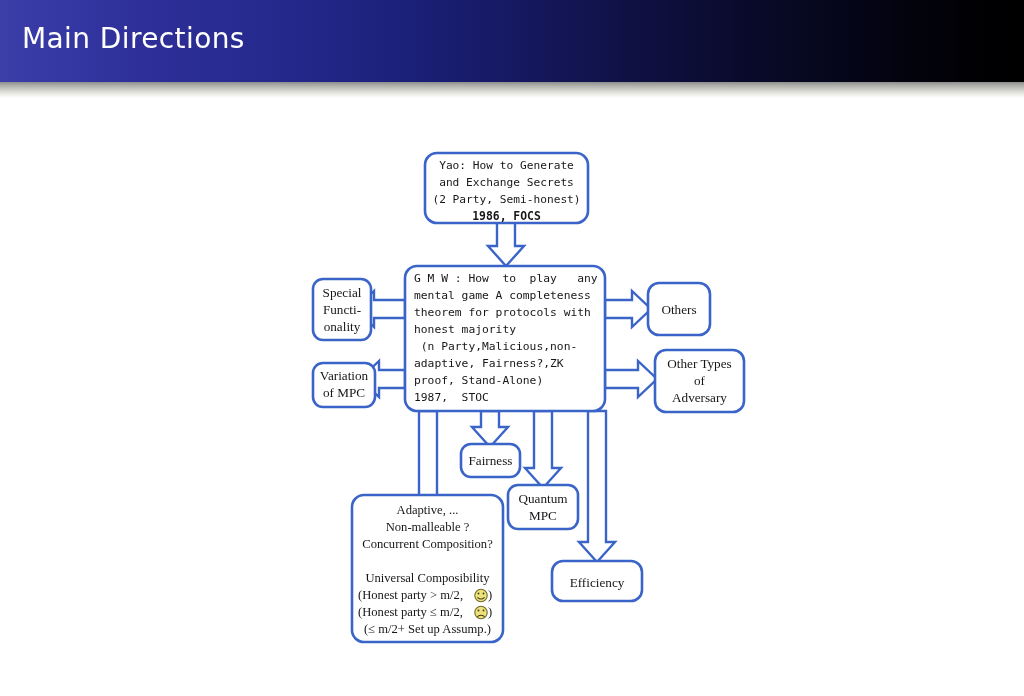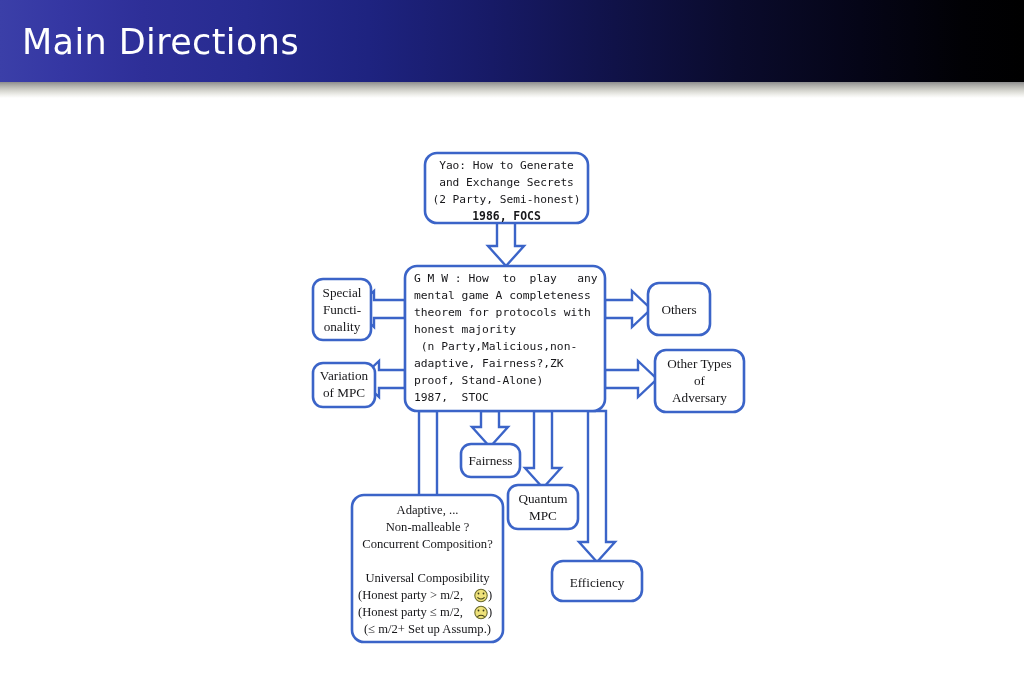--- a/index.html
+++ b/index.html
@@ -22,21 +22,21 @@
        #171a66 48%,
        #101248 60%,
        #0a0b2c 72%,
        #050517 84%,
        #010105 94%,
        #000000 100%);
   }
   #header-title{
     position:absolute;left:22px;top:22px;
     font-family:"DejaVu Sans", sans-serif;
-    font-size:35px;
+    font-size:28px;
     font-weight:400;
     color:#ffffff;
     letter-spacing:0.4px;
     white-space:nowrap;
   }
   #header-shadow{
     position:absolute;left:0;top:82px;width:1024px;height:16px;
     background:linear-gradient(180deg,
         #8d8d8d 0%,
         #a9a9a6 18%,

